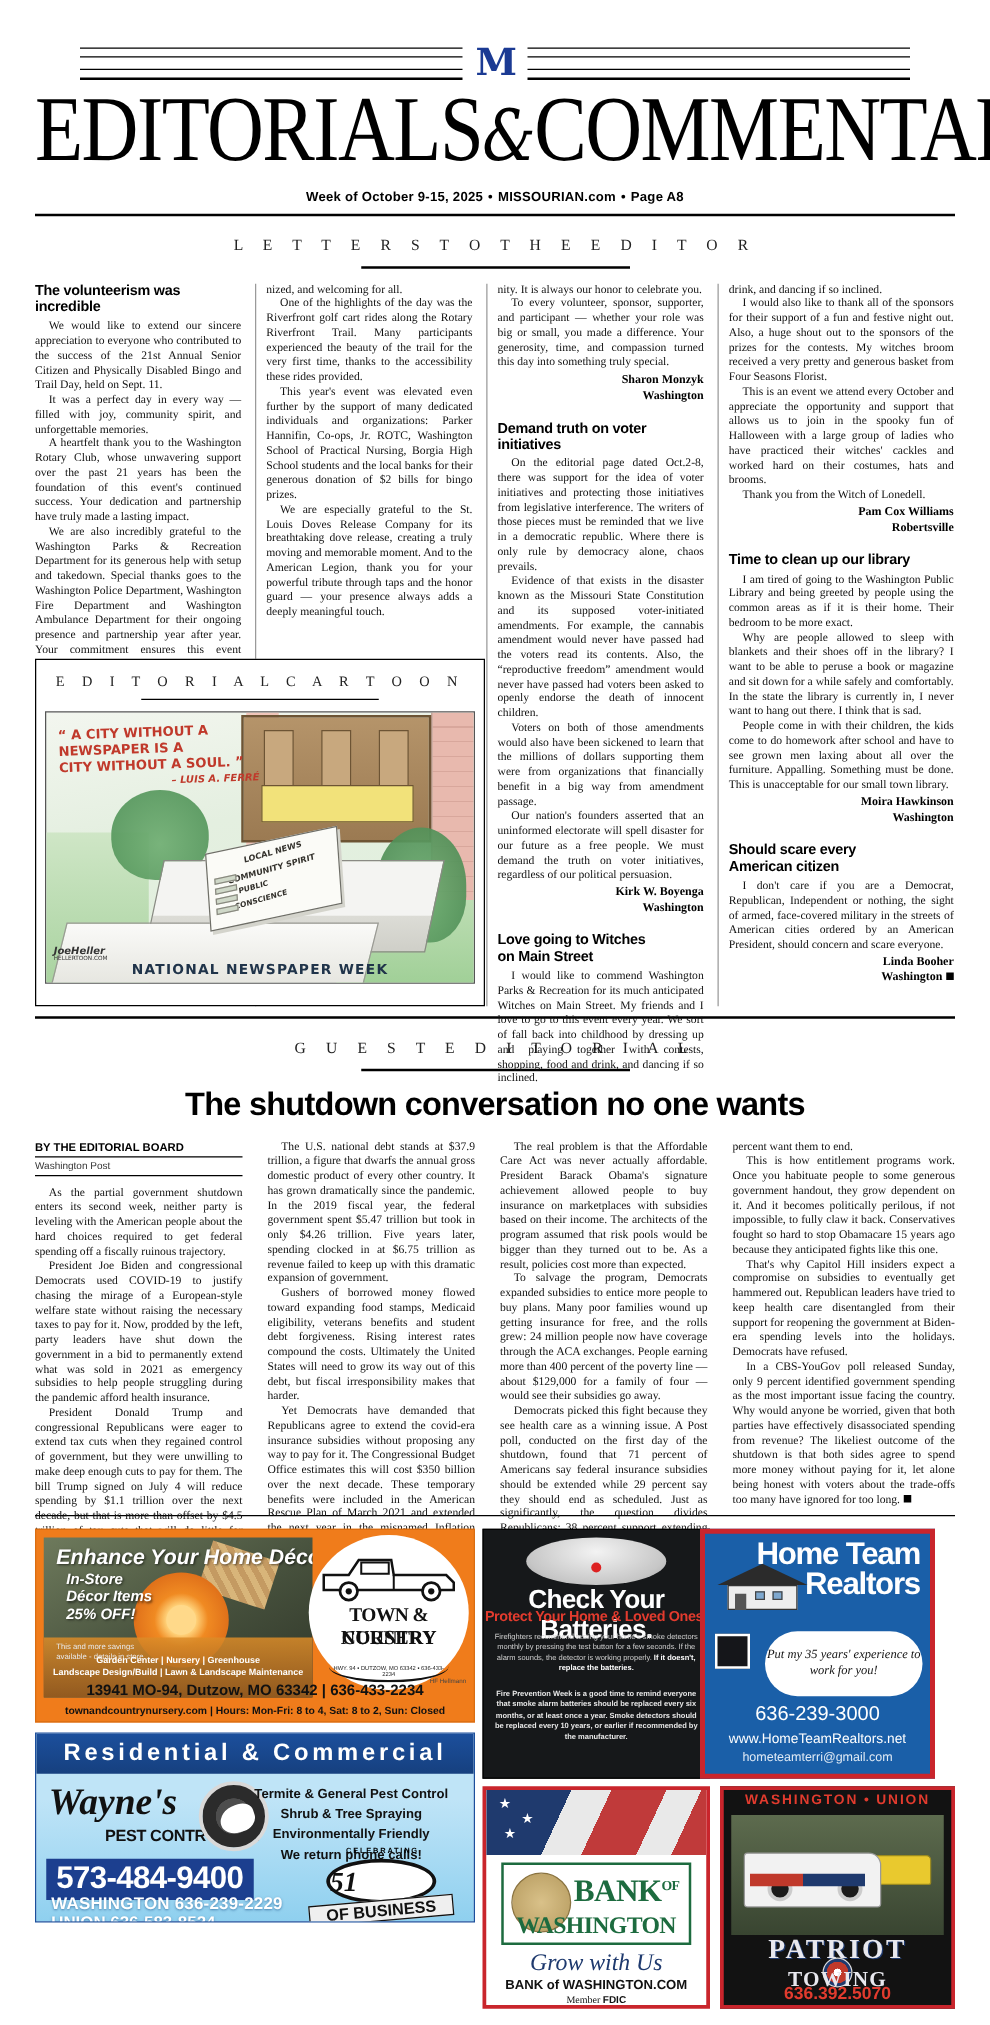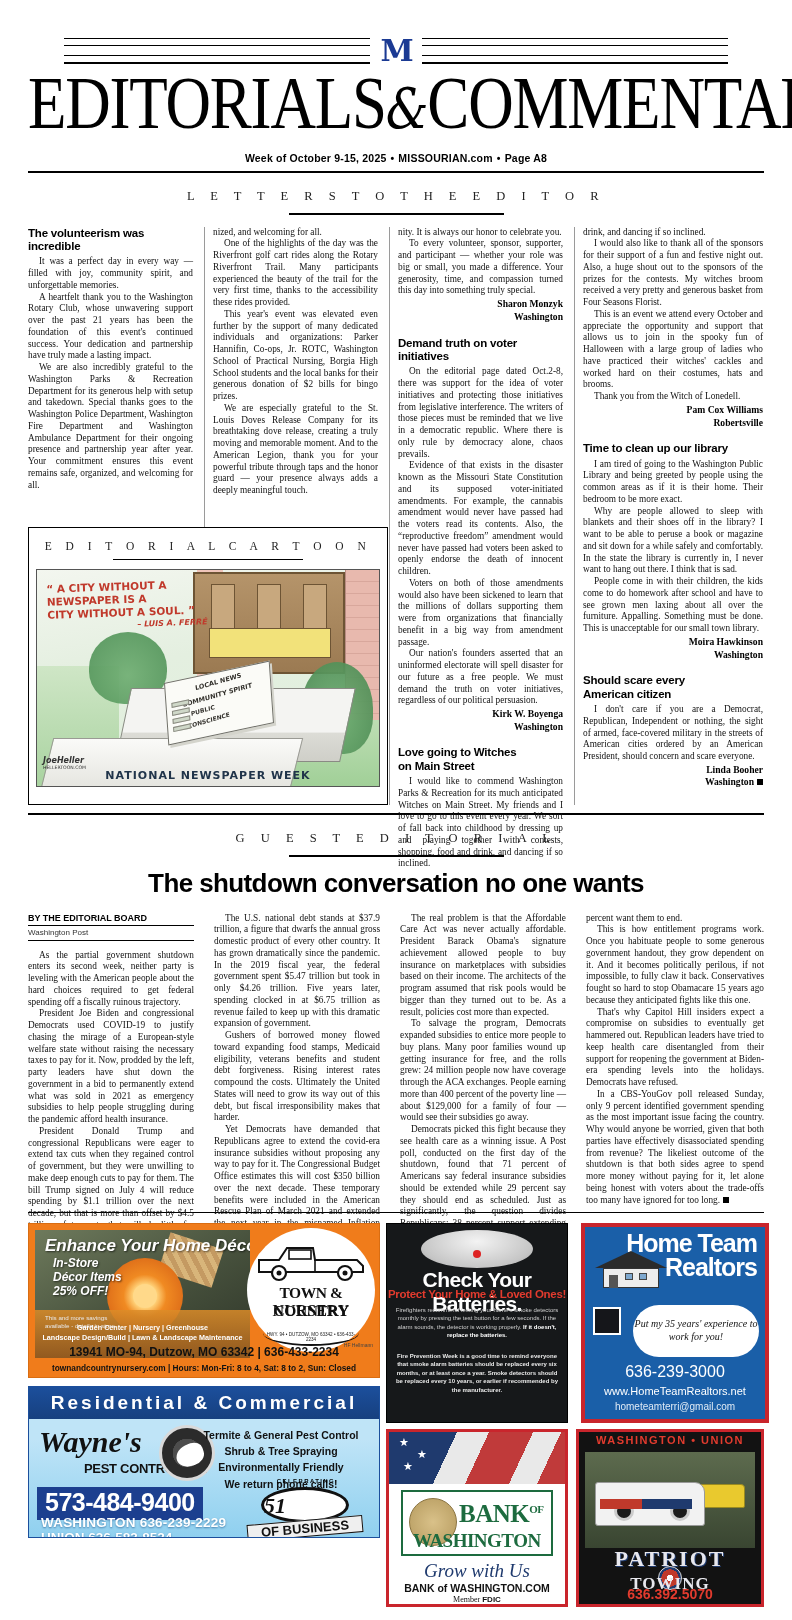--- a/index.html
+++ b/index.html
@@ -279,21 +279,21 @@
     letter-spacing:-0.6px; }
   .sd-h2 { position:absolute; left:0; right:0; top:64px; text-align:center;
     font-family:"Liberation Sans",sans-serif; font-weight:bold; font-size:11.5px; color:#e23b2e; letter-spacing:-0.3px; }
   .sd-p { position:absolute; left:8px; right:8px; top:82px; text-align:center; color:#cfcfcf;
     font-family:"Liberation Sans",sans-serif; font-size:6px; line-height:1.42; }
   .sd-p b { color:#fff; }
   .sd-p2 { position:absolute; left:8px; right:8px; top:128px; text-align:center; color:#e8e8e8;
     font-family:"Liberation Sans",sans-serif; font-weight:bold; font-size:6px; line-height:1.42; }
 
   
-  .ad-ht { left:553px; top:0; width:188px; height:200px; background:#1a5fa8; border:4px solid #c9252c; }
+  .ad-ht { left:532px; top:0; width:188px; height:200px; background:#1a5fa8; border:4px solid #c9252c; }
   .ht-h { position:absolute; left:0; right:0; top:4px; text-align:right; padding-right:8px;
     font-family:"Liberation Sans",sans-serif; font-weight:bold; font-size:25px; color:#fff;
     line-height:0.96; letter-spacing:-1px; }
   .ht-house { position:absolute; left:10px; top:24px; width:72px; height:42px; }
   .ht-house .roof { position:absolute; left:0; top:0; width:0; height:0;
     border-left:36px solid transparent; border-right:36px solid transparent; border-bottom:17px solid #2b2b2b; }
   .ht-house .body { position:absolute; left:8px; top:17px; width:56px; height:20px; background:#ededed; border:1px solid #333; }
   .ht-house .door2 { position:absolute; left:14px; top:24px; width:9px; height:13px; background:#555; }
   .ht-house .w1 { position:absolute; left:30px; top:22px; width:8px; height:7px; background:#7ea8cf; border:1px solid #444;}
   .ht-house .w2 { position:absolute; left:44px; top:22px; width:8px; height:7px; background:#7ea8cf; border:1px solid #444;}
@@ -377,20 +377,21 @@
   <div class="sec-label">L E T T E R S   T O   T H E   E D I T O R</div>
   <div class="sec-underline"></div>
 
   <div class="letters">
     <div class="vrule" style="left:176px"></div>
     <div class="vrule" style="left:361px"></div>
     <div class="vrule" style="left:546px"></div>
 
     <div class="lcol c1">
       <h3 class="lhead">The volunteerism was incredible</h3>
+      <p class="body">We would like to extend our sincere appreciation to everyone who contributed to the success of the 21st Annual Senior Citizen and Physically Disabled Bingo and Trail Day, held on Sept. 11.</p>
       <p class="body">It was a perfect day in every way — filled with joy, community spirit, and unforgettable memories.</p>
       <p class="body">A heartfelt thank you to the Washington Rotary Club, whose unwavering support over the past 21 years has been the foundation of this event's continued success. Your dedication and partnership have truly made a lasting impact.</p>
       <p class="body">We are also incredibly grateful to the Washington Parks &amp; Recreation Department for its generous help with setup and takedown. Special thanks goes to the Washington Police Department, Washington Fire Department and Washington Ambulance Department for their ongoing presence and partnership year after year. Your commitment ensures this event remains safe, organized, and welcoming for all.</p>
     </div>
 
     <div class="lcol c2">
       <p class="body noind">nized, and welcoming for all.</p>
       <p class="body">One of the highlights of the day was the Riverfront golf cart rides along the Rotary Riverfront Trail. Many participants experienced the beauty of the trail for the very first time, thanks to the accessibility these rides provided.</p>
       <p class="body">This year's event was elevated even further by the support of many dedicated individuals and organizations: Parker Hannifin, Co-ops, Jr. ROTC,  Washington School of Practical Nursing, Borgia High School students  and the local banks for their generous donation of $2  bills for bingo prizes.</p>
       <p class="body">We are especially grateful to the St. Louis Doves Release Company for its breathtaking dove release, creating a truly moving and memorable moment. And to the American Legion, thank you for your powerful tribute through taps and the honor guard — your presence always adds a deeply meaningful touch.</p>

